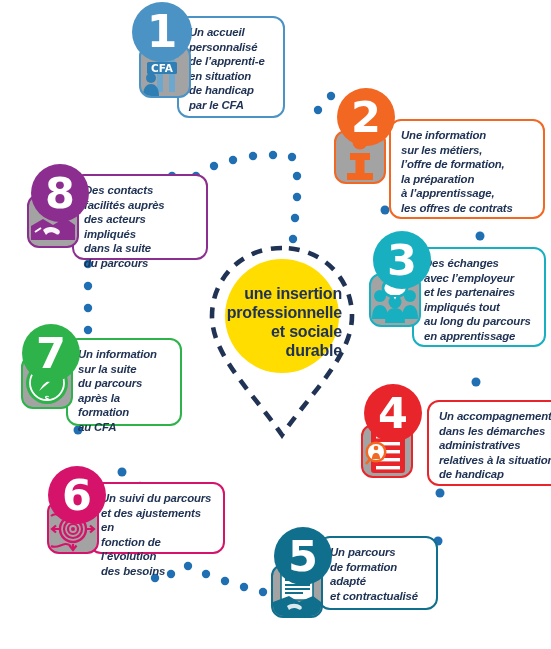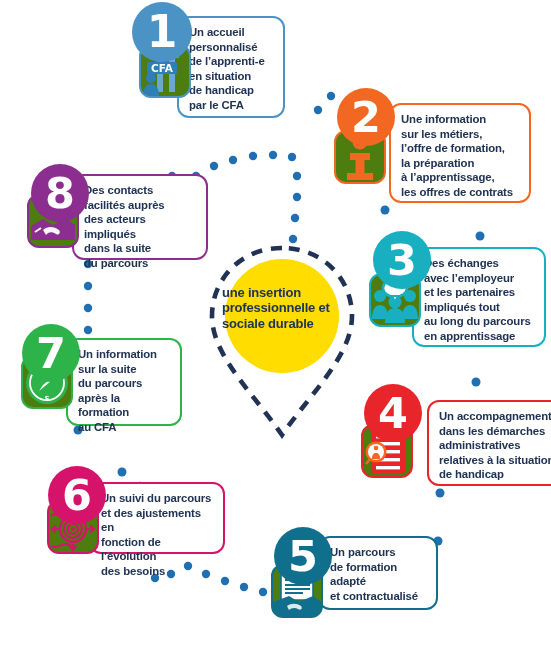--- a/index.html
+++ b/index.html
@@ -27,22 +27,22 @@
   
   #center-pin {
     position: absolute;
     left: 206px; top: 244px;
     width: 152px; height: 195px;
   }
   #center-label {
     position: absolute;
     left: 222px; top: 285px;
     width: 120px;
-    text-align: left;
-    font-size: 13px;
+    text-align: right;
+    font-size: 16px;
     font-weight: bold;
     line-height: 1.18;
     color: #203354;
     letter-spacing: -0.2px;
   }
   
   .step {
     position: absolute;
   }
   .bubble {
@@ -50,38 +50,39 @@
     border: 2.2px solid;
     border-radius: 12px;
     background: #ffffff;
     font-size: 11.4px;
     font-weight: bold;
     line-height: 1.28;
     color: #203354;
     letter-spacing: -0.15px;
     padding: 7px 8px 24px 10px;
     white-space: pre-line;
+    font-style: italic;
   }
   .numcircle {
     position: absolute;
     border-radius: 50%;
     display: flex;
     align-items: center;
     justify-content: center;
     color: #ffffff;
     font-weight: bold;
     font-family: "DejaVu Sans", sans-serif;
     line-height: 1;
     z-index: 4;
   }
   .iconbox {
     position: absolute;
     border: 2.2px solid;
     border-radius: 12px;
-    background: #4d7c0f;
+    background: #a3a3a3;
     overflow: hidden;
     z-index: 3;
   }
   .iconbox svg { display: block; }
 </style>
 </head>
 <body>
 
 <div id="stage">
 
@@ -161,21 +162,21 @@
         <rect x="6" y="16" width="30" height="12" rx="1.5" fill="#2F7FB5"></rect>
         <text x="21" y="25.6" font-family="DejaVu Sans, sans-serif" font-size="10.5" font-weight="bold" fill="#ffffff" text-anchor="middle">CFA</text>
         <circle cx="10" cy="32" r="5" fill="#2F7FB5"></circle>
         <path d="M2 50 C2 41 6 38 10 38 C14 38 18 41 18 50 Z" fill="#2F7FB5"></path>
       </svg>
     </div>
     <div class="numcircle" style="left:132px; top:2px; width:60px; height:60px; background:#4B93C4; font-size:44px;">1</div>
   </div>
 
   <div class="step">
-    <div class="bubble" style="left:389px; top:103px; width:142px; height:100px; border-color:#F26722;">Une information
+    <div class="bubble" style="left:389px; top:119px; width:156px; height:100px; border-color:#F26722;">Une information
 sur les métiers,
 l’offre de formation,
 la préparation
 à l’apprentissage,
 les offres de contrats</div>
     <div class="iconbox" style="left:334px; top:130px; width:52px; height:54px; border-color:#F26722;">
       <svg width="48" height="50" viewBox="0 0 48 50">
         <circle cx="24" cy="10" r="7.5" fill="#F26722"></circle>
         <rect x="14" y="21" width="20" height="7" fill="#F26722"></rect>
         <rect x="19.5" y="21" width="9" height="22" fill="#F26722"></rect>

